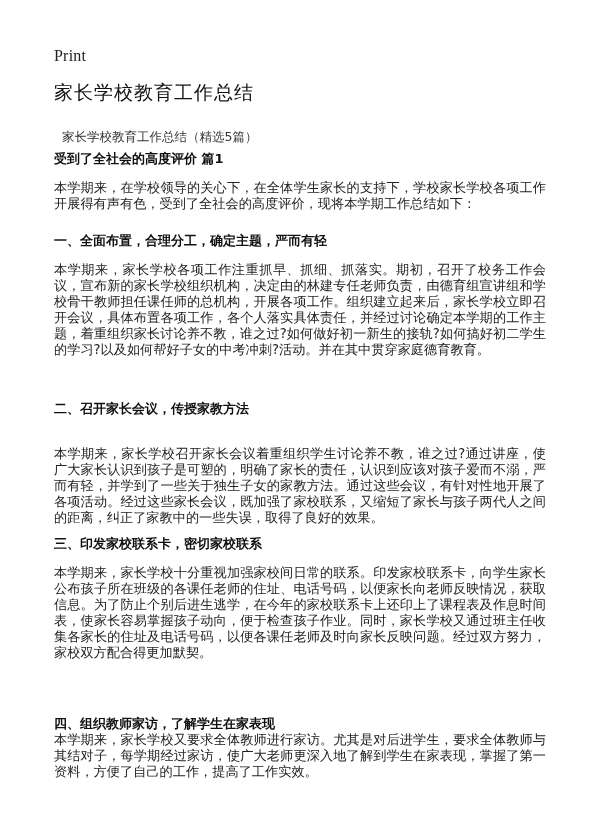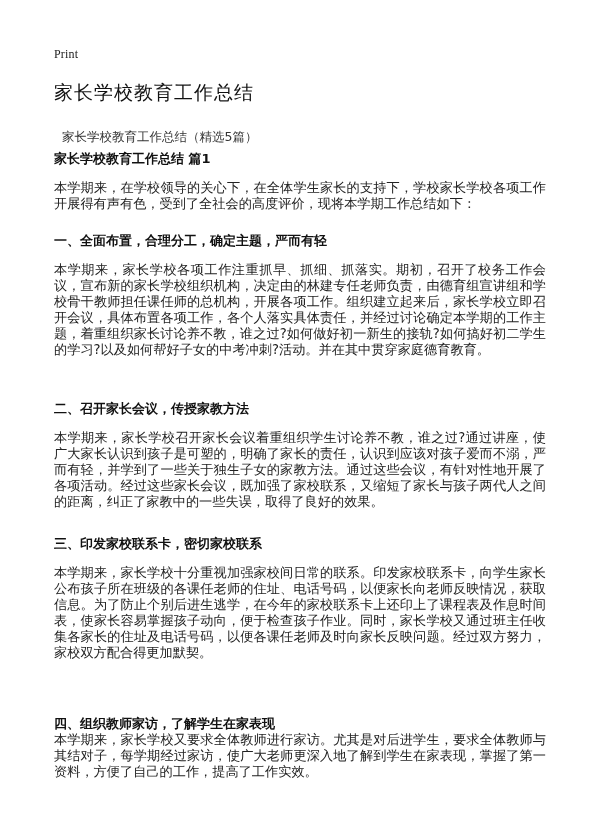--- a/index.html
+++ b/index.html
@@ -19,21 +19,21 @@
       position: absolute;
       left: 54px;
       top: 0;
       width: 500px;
     }
     .print-link {
       position: absolute;
       top: 47px;
       left: 0;
       font-family: "Liberation Serif", "DejaVu Serif", serif;
-      font-size: 12px;
+      font-size: 16px;
       color: #222;
       cursor: pointer;
       letter-spacing: 0.2px;
     }
     .doc-title {
       position: absolute;
       top: 80px;
       left: 0;
       width: 492px;
       text-align: left;
@@ -84,29 +84,29 @@
 <body>
 
 <div class="page">
 
   <a class="print-link">Print</a>
 
   <h1 class="doc-title">家长学校教育工作总结</h1>
 
   <p class="doc-subtitle">家长学校教育工作总结（精选5篇）</p>
 
-  <h2 class="article-title">家长学校教育工作总结 篇1</h2>
+  <h2 class="article-title">受到了全社会的高度评价 篇1</h2>
 
   <p class="para" style="top:180px;">本学期来，在学校领导的关心下，在全体学生家长的支持下，学校家长学校各项工作开展得有声有色，受到了全社会的高度评价，现将本学期工作总结如下：</p>
 
   <h3 class="section-heading" style="top:232px;">一、全面布置，合理分工，确定主题，严而有轻</h3>
   <p class="para" style="top:262px;">本学期来，家长学校各项工作注重抓早、抓细、抓落实。期初，召开了校务工作会议，宣布新的家长学校组织机构，决定由的林建专任老师负责，由德育组宣讲组和学校骨干教师担任课任师的总机构，开展各项工作。组织建立起来后，家长学校立即召开会议，具体布置各项工作，各个人落实具体责任，并经过讨论确定本学期的工作主题，着重组织家长讨论养不教，谁之过?如何做好初一新生的接轨?如何搞好初二学生的学习?以及如何帮好子女的中考冲刺?活动。并在其中贯穿家庭德育教育。</p>
 
   <h3 class="section-heading" style="top:400px;">二、召开家长会议，传授家教方法</h3>
-  <p class="para" style="top:430px;">本学期来，家长学校召开家长会议着重组织学生讨论养不教，谁之过?通过讲座，使广大家长认识到孩子是可塑的，明确了家长的责任，认识到应该对孩子爱而不溺，严而有轻，并学到了一些关于独生子女的家教方法。通过这些会议，有针对性地开展了各项活动。经过这些家长会议，既加强了家校联系，又缩短了家长与孩子两代人之间的距离，纠正了家教中的一些失误，取得了良好的效果。</p>
+  <p class="para" style="top:446px;">本学期来，家长学校召开家长会议着重组织学生讨论养不教，谁之过?通过讲座，使广大家长认识到孩子是可塑的，明确了家长的责任，认识到应该对孩子爱而不溺，严而有轻，并学到了一些关于独生子女的家教方法。通过这些会议，有针对性地开展了各项活动。经过这些家长会议，既加强了家校联系，又缩短了家长与孩子两代人之间的距离，纠正了家教中的一些失误，取得了良好的效果。</p>
 
   <h3 class="section-heading" style="top:535px;">三、印发家校联系卡，密切家校联系</h3>
   <p class="para" style="top:565px;">本学期来，家长学校十分重视加强家校间日常的联系。印发家校联系卡，向学生家长公布孩子所在班级的各课任老师的住址、电话号码，以便家长向老师反映情况，获取信息。为了防止个别后进生逃学，在今年的家校联系卡上还印上了课程表及作息时间表，使家长容易掌握孩子动向，便于检查孩子作业。同时，家长学校又通过班主任收集各家长的住址及电话号码，以便各课任老师及时向家长反映问题。经过双方努力，家校双方配合得更加默契。</p>
 
   <h3 class="section-heading" style="top:688px;margin-top:27px;">四、组织教师家访，了解学生在家表现</h3>
   <p class="para" style="top:732px;">本学期来，家长学校又要求全体教师进行家访。尤其是对后进学生，要求全体教师与其结对子，每学期经过家访，使广大老师更深入地了解到学生在家表现，掌握了第一资料，方便了自己的工作，提高了工作实效。</p>
 
 </div>
 
 </body></html>

